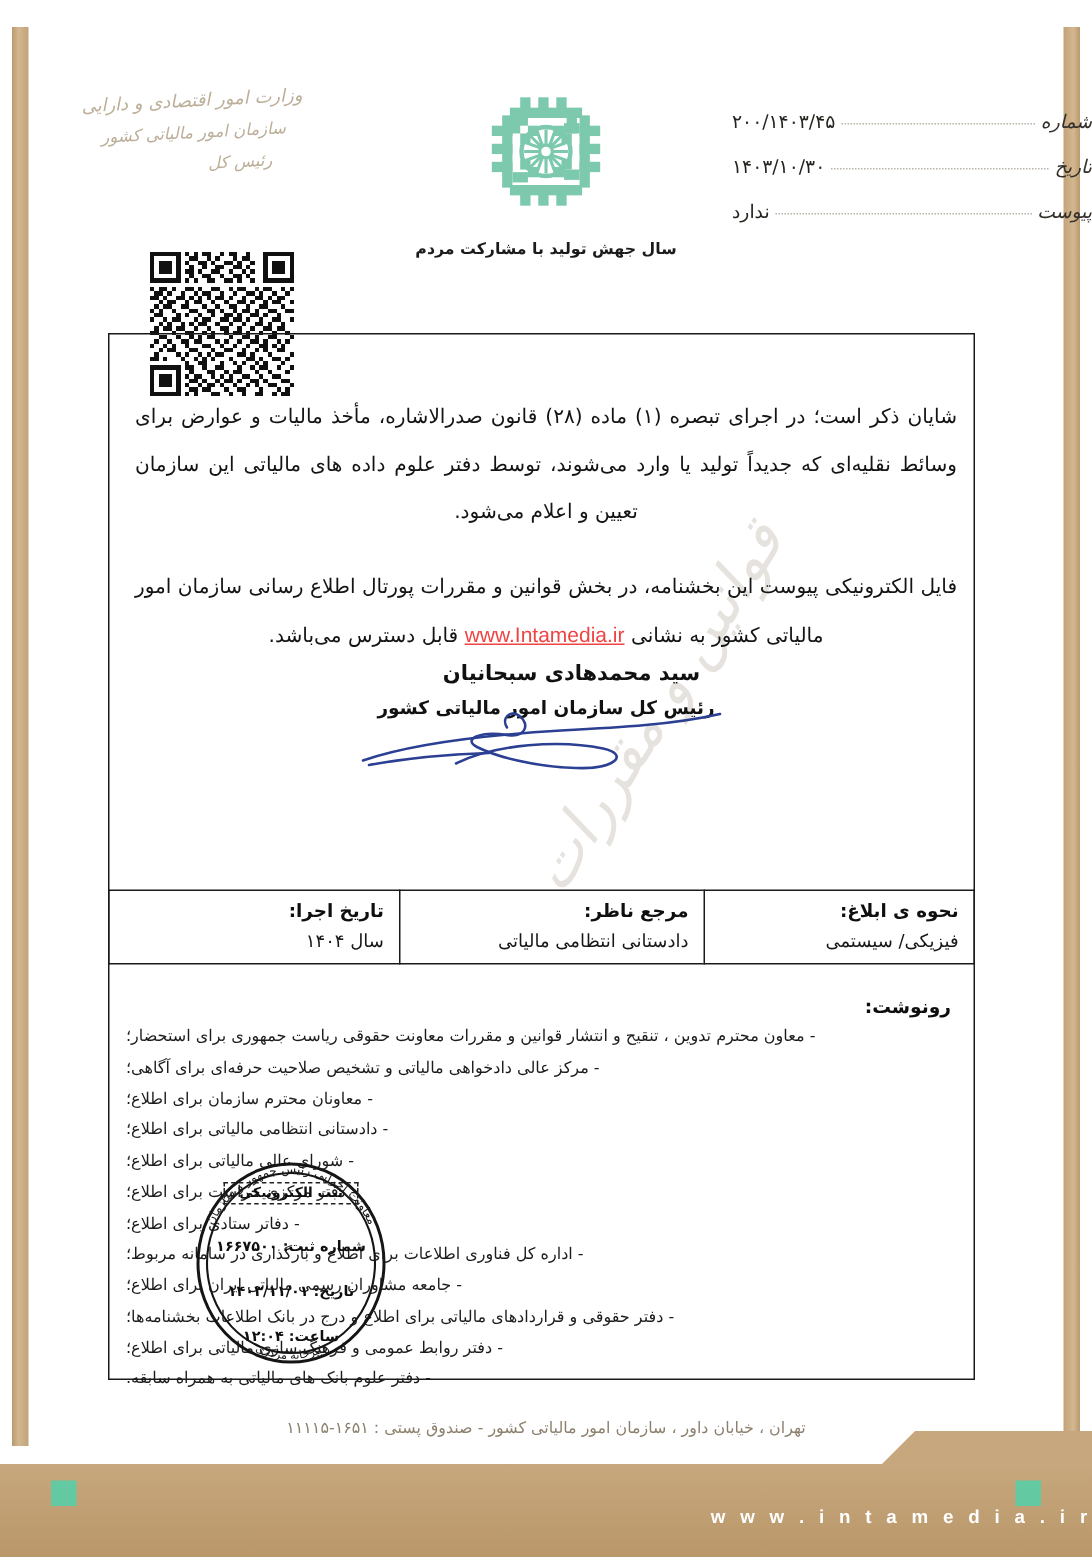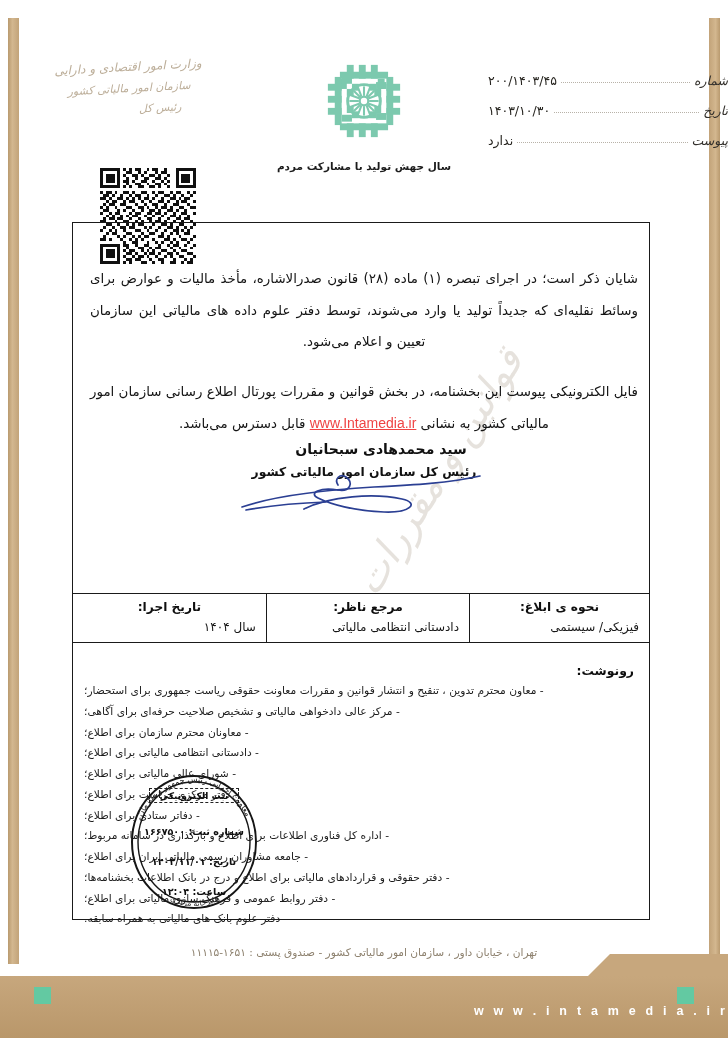--- a/index.html
+++ b/index.html
@@ -83,21 +83,21 @@
   .sign-title{font-size:12.3px;font-weight:bold;color:#111;line-height:1.75;}
   .sign-ink{position:absolute;left:50%;transform:translateX(-50%);top:26px;
      width:260px;height:60px;}
 
   
   .tbl{position:absolute;left:72px;top:593px;width:578px;
      border-collapse:collapse;table-layout:fixed;z-index:2;}
   .tbl td{border:1px solid #1a1a1a;vertical-align:top;padding:6px 10px 8px;
      height:48px;box-sizing:border-box;background:transparent;}
   .cell-lbl{font-size:12.2px;font-weight:bold;color:#0f0f0f;display:block;
-     margin-bottom:6px;text-align:center;}
+     margin-bottom:6px;}
   .cell-val{font-size:12px;color:#161616;display:block;}
   .col-a{width:33.6%;}
   .col-b{width:35.2%;}
   .col-c{width:31.2%;}
 
   
   .dist{position:absolute;left:72px;top:655px;width:578px;height:265px;
      z-index:2;padding:8px 16px 0 12px;box-sizing:border-box;}
   .dist-title{font-size:12.4px;font-weight:bold;color:#0d0d0d;
      margin:0 0 3px 0;}

